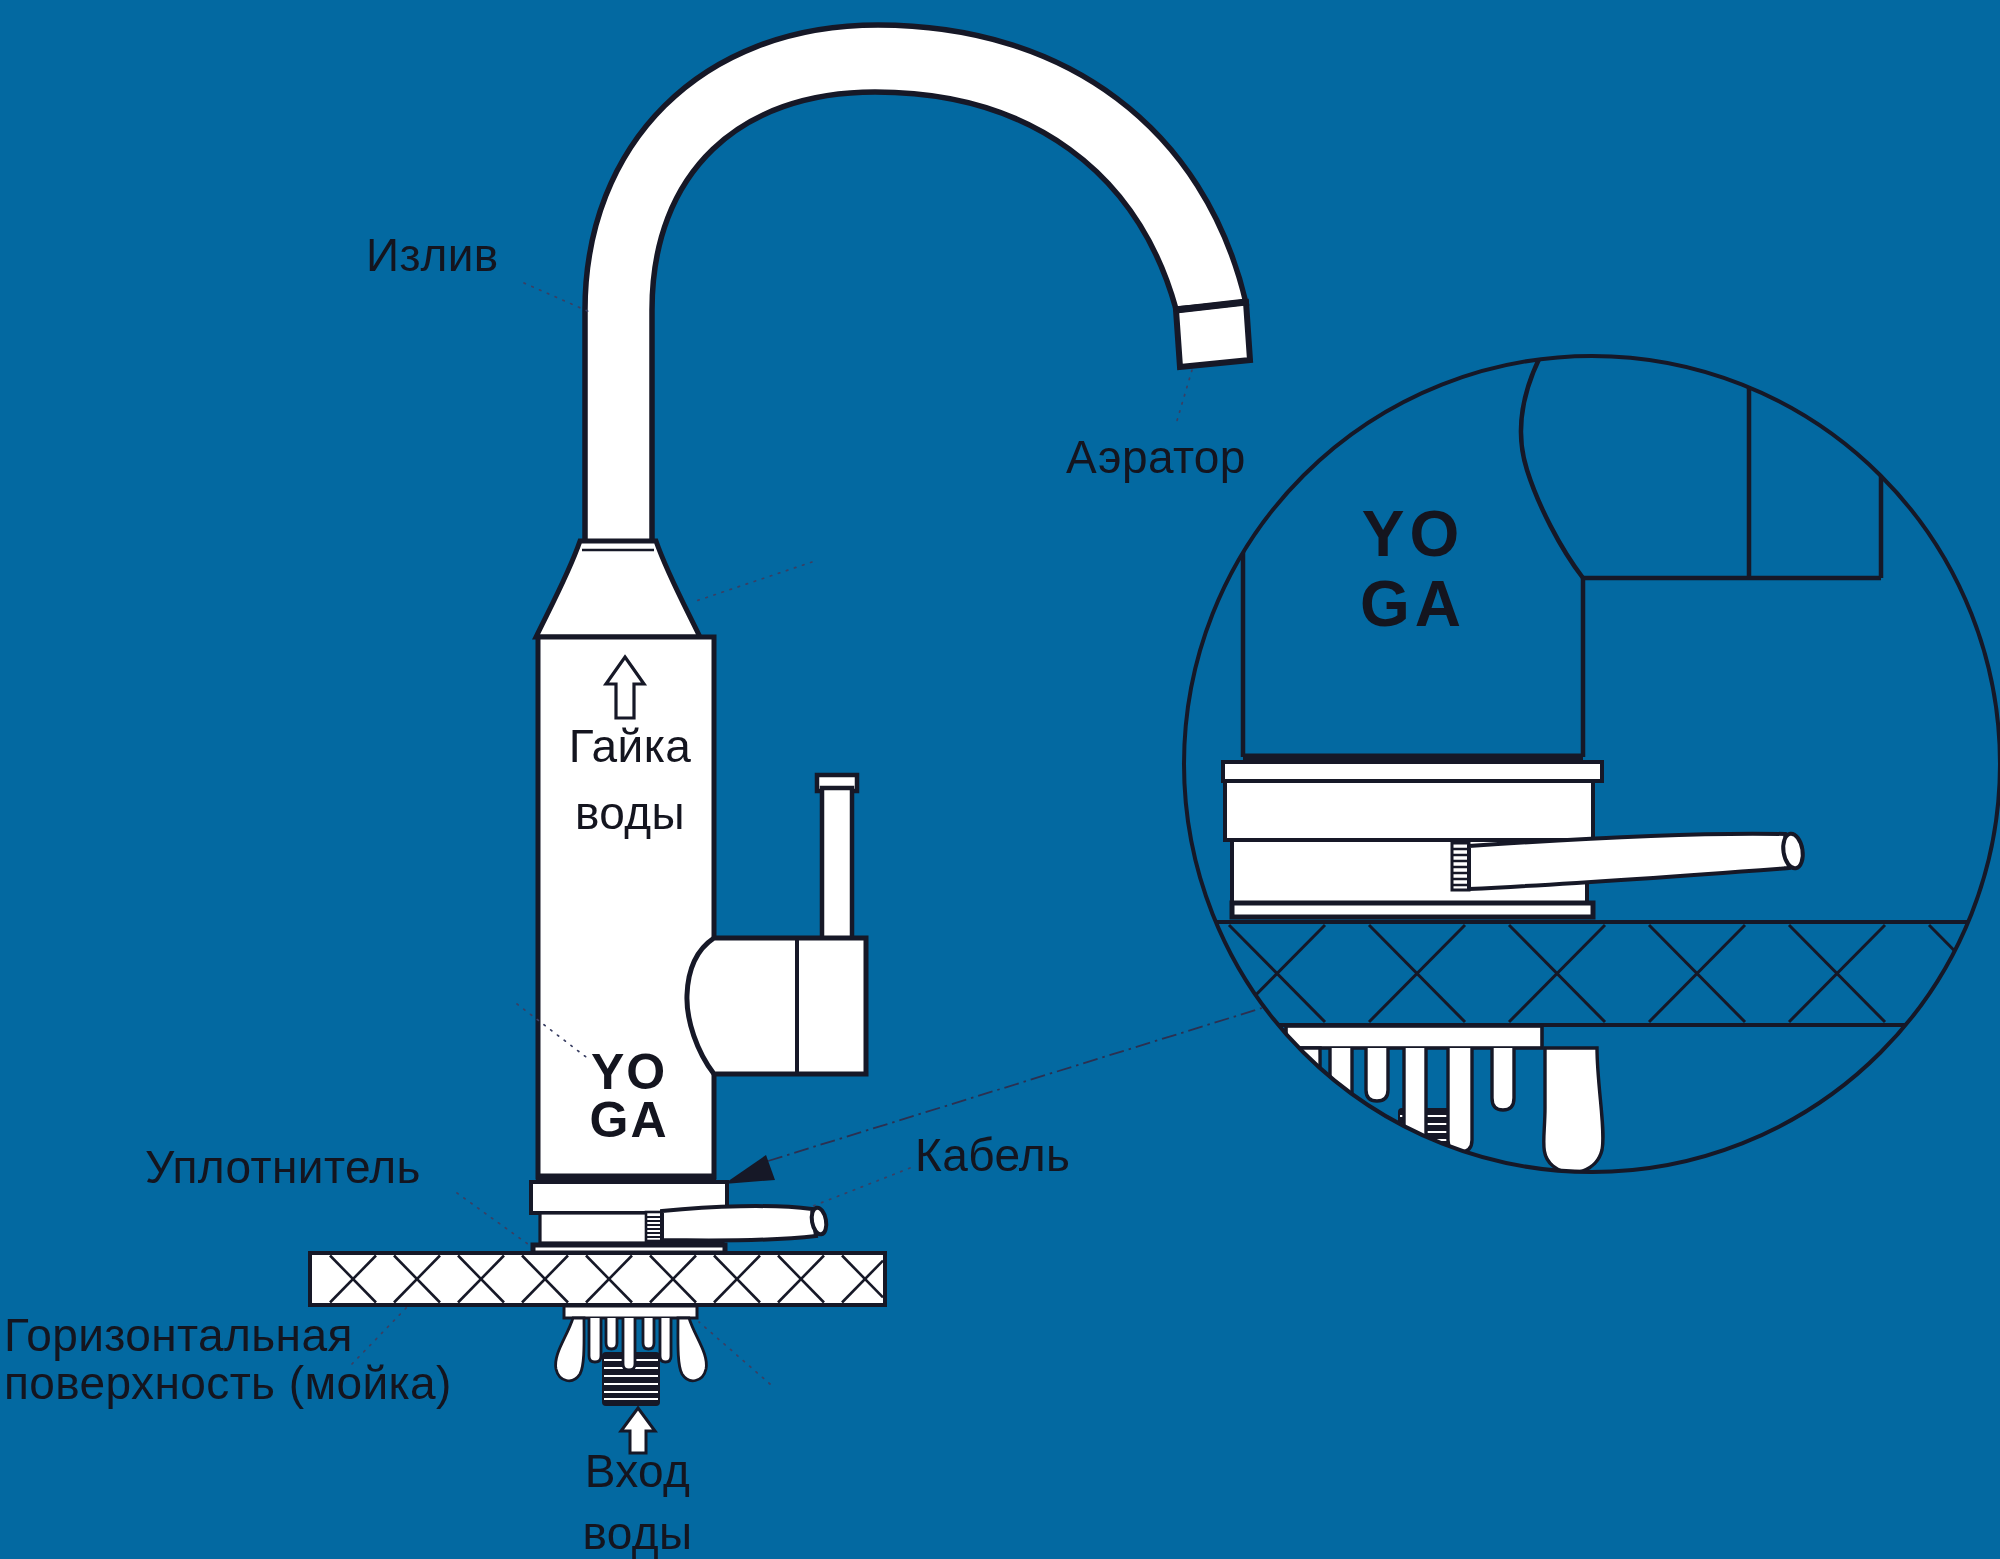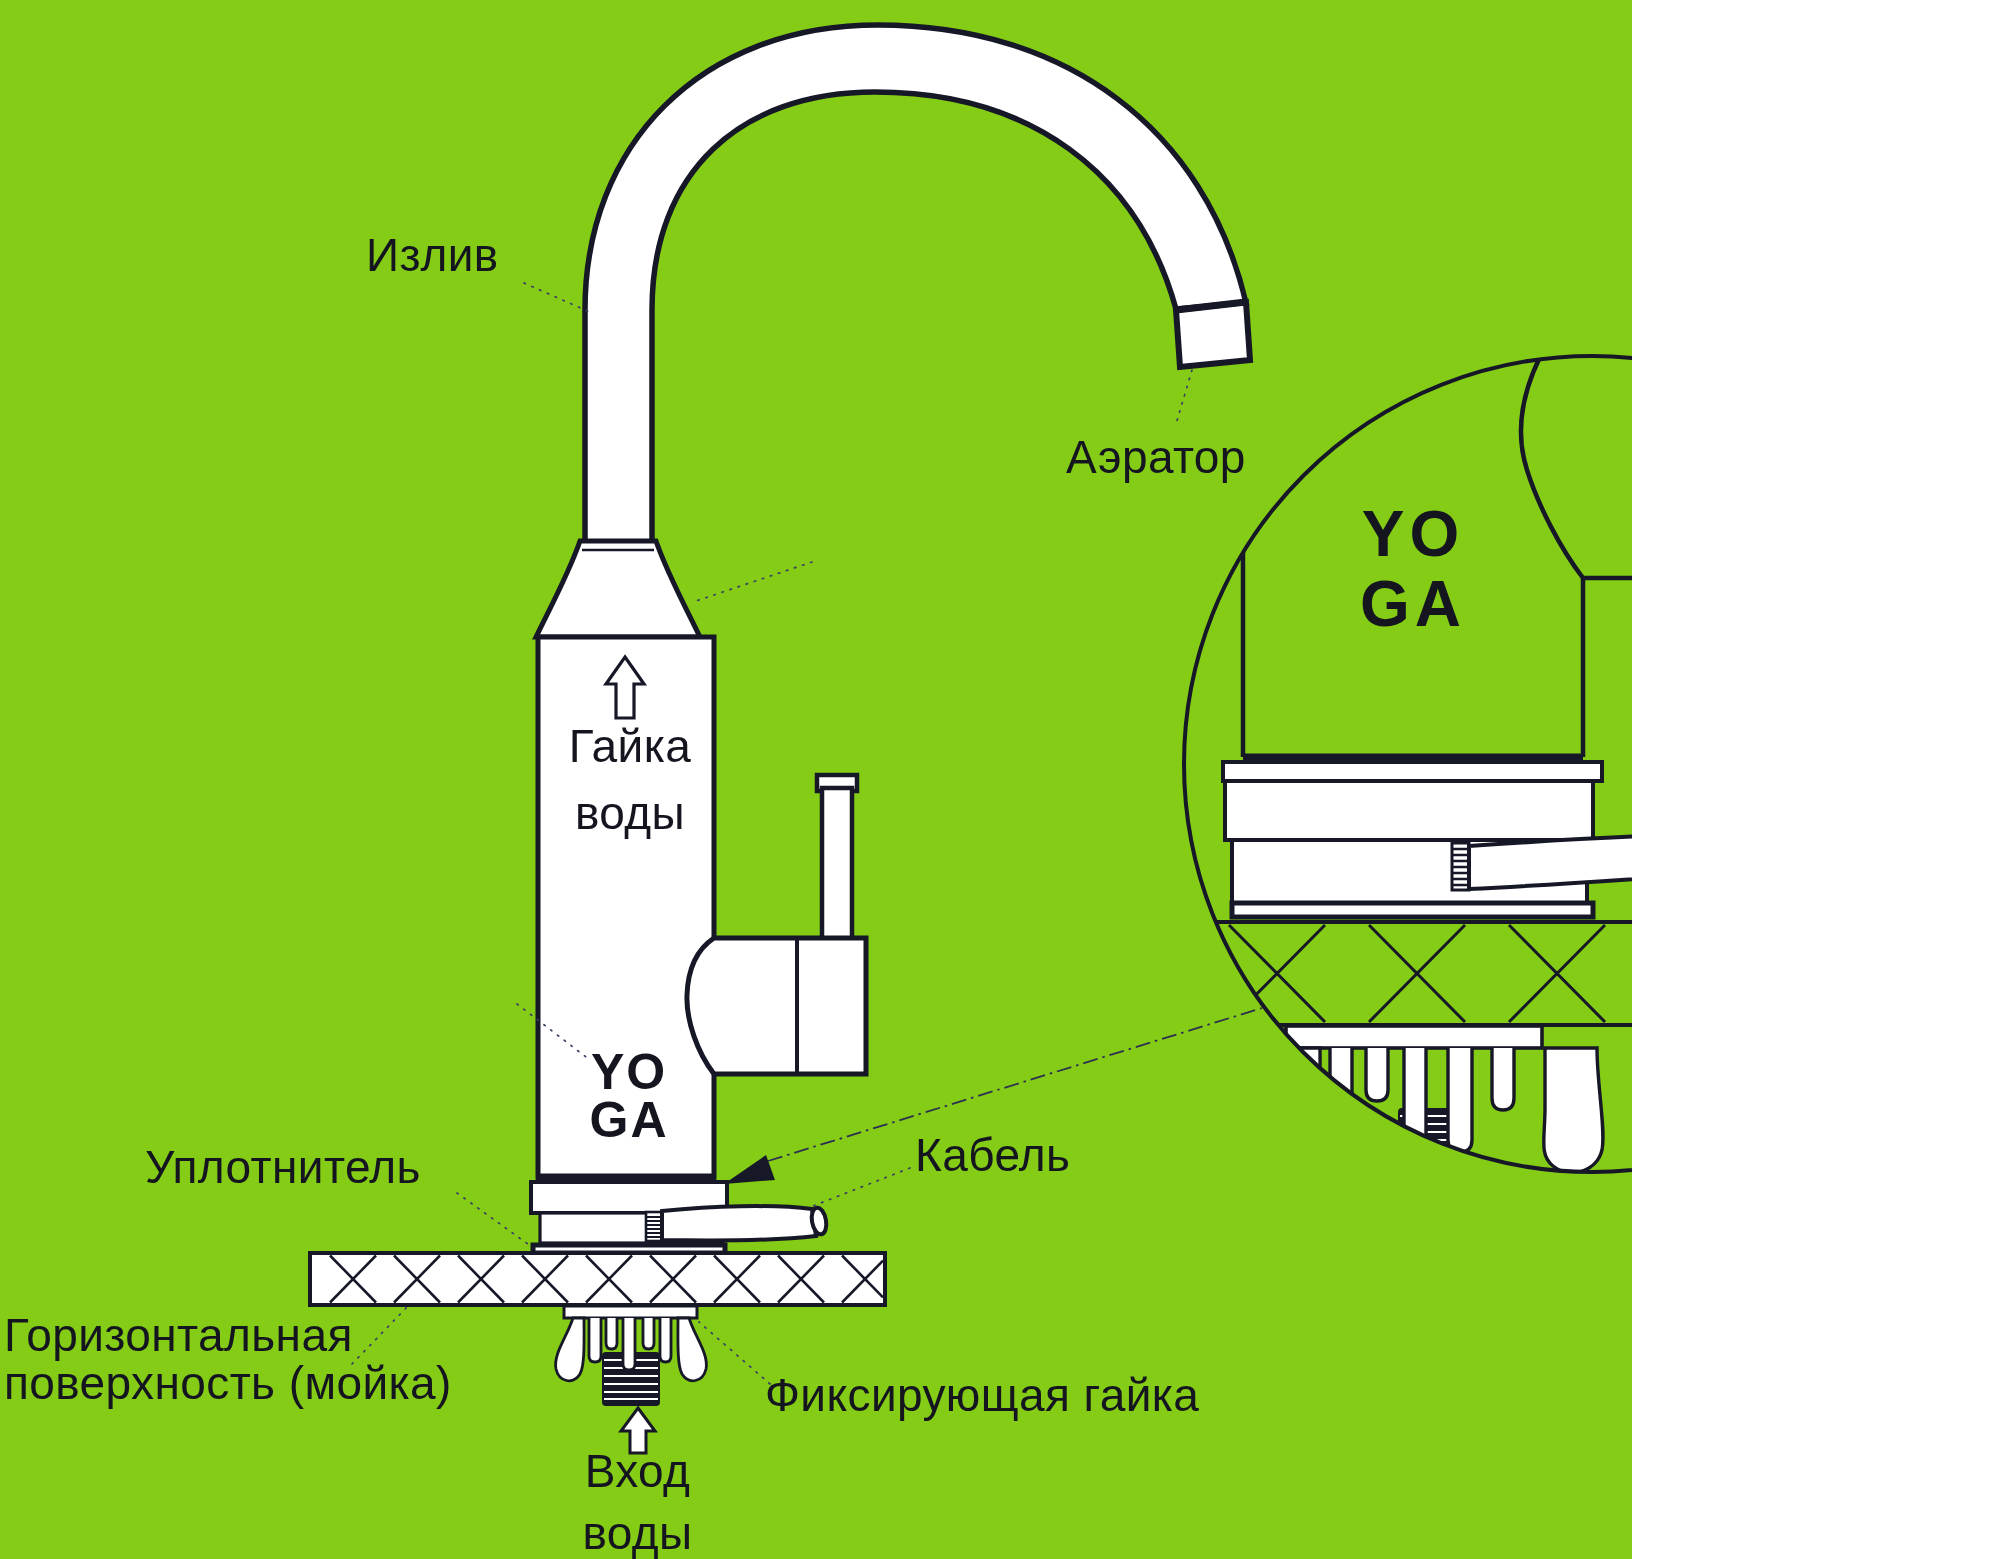--- a/index.html
+++ b/index.html
@@ -1,16 +1,16 @@
 <!DOCTYPE html>
 <html><head>
 <meta charset="utf-8">
 <style>
   html,body{margin:0;padding:0;background:#fff;}
-  .stage{position:relative;width:1632px;height:1559px;background:#84cc16;overflow:hidden;
+  .stage{position:relative;width:2000px;height:1559px;background:#0369a1;overflow:hidden;
          font-family:"Liberation Sans",sans-serif;}
   .stage svg{position:absolute;left:0;top:0;}
   .lbl{position:absolute;font-size:46px;color:#14151f;line-height:1;letter-spacing:.4px;
        white-space:pre-line;}
   .lbl.two{line-height:48px;}
   .lbl.center{text-align:center;}
   .outlet{left:545px;top:713px;width:170px;line-height:67px;}
   .inlet{left:560px;top:1440px;width:155px;line-height:62px;}
   .logo{position:absolute;font-weight:800;color:#14151f;text-align:center;white-space:pre-line;}
   .logo-main{left:574px;top:1048px;width:110px;font-size:50px;line-height:48px;letter-spacing:2px;}
@@ -207,21 +207,20 @@
 </svg>
 
 <div class="lbl" style="left:366px;top:232px;">Излив</div>
 <div class="lbl" style="left:1066px;top:434px;">Аэратор</div>
 <div class="lbl center outlet">Гайка
 воды</div>
 <div class="lbl" style="left:145px;top:1144px;">Уплотнитель</div>
 <div class="lbl" style="left:915px;top:1132px;">Кабель</div>
 <div class="lbl two" style="left:4px;top:1311px;">Горизонтальная
 поверхность (мойка)</div>
-<div class="lbl" style="left:765px;top:1372px;">Фиксирующая гайка</div>
 <div class="lbl center inlet">Вход
 воды</div>
 
 <div class="logo logo-main">YO
 GA</div>
 <div class="logo logo-detail">YO
 GA</div>
 
 </div>
 

